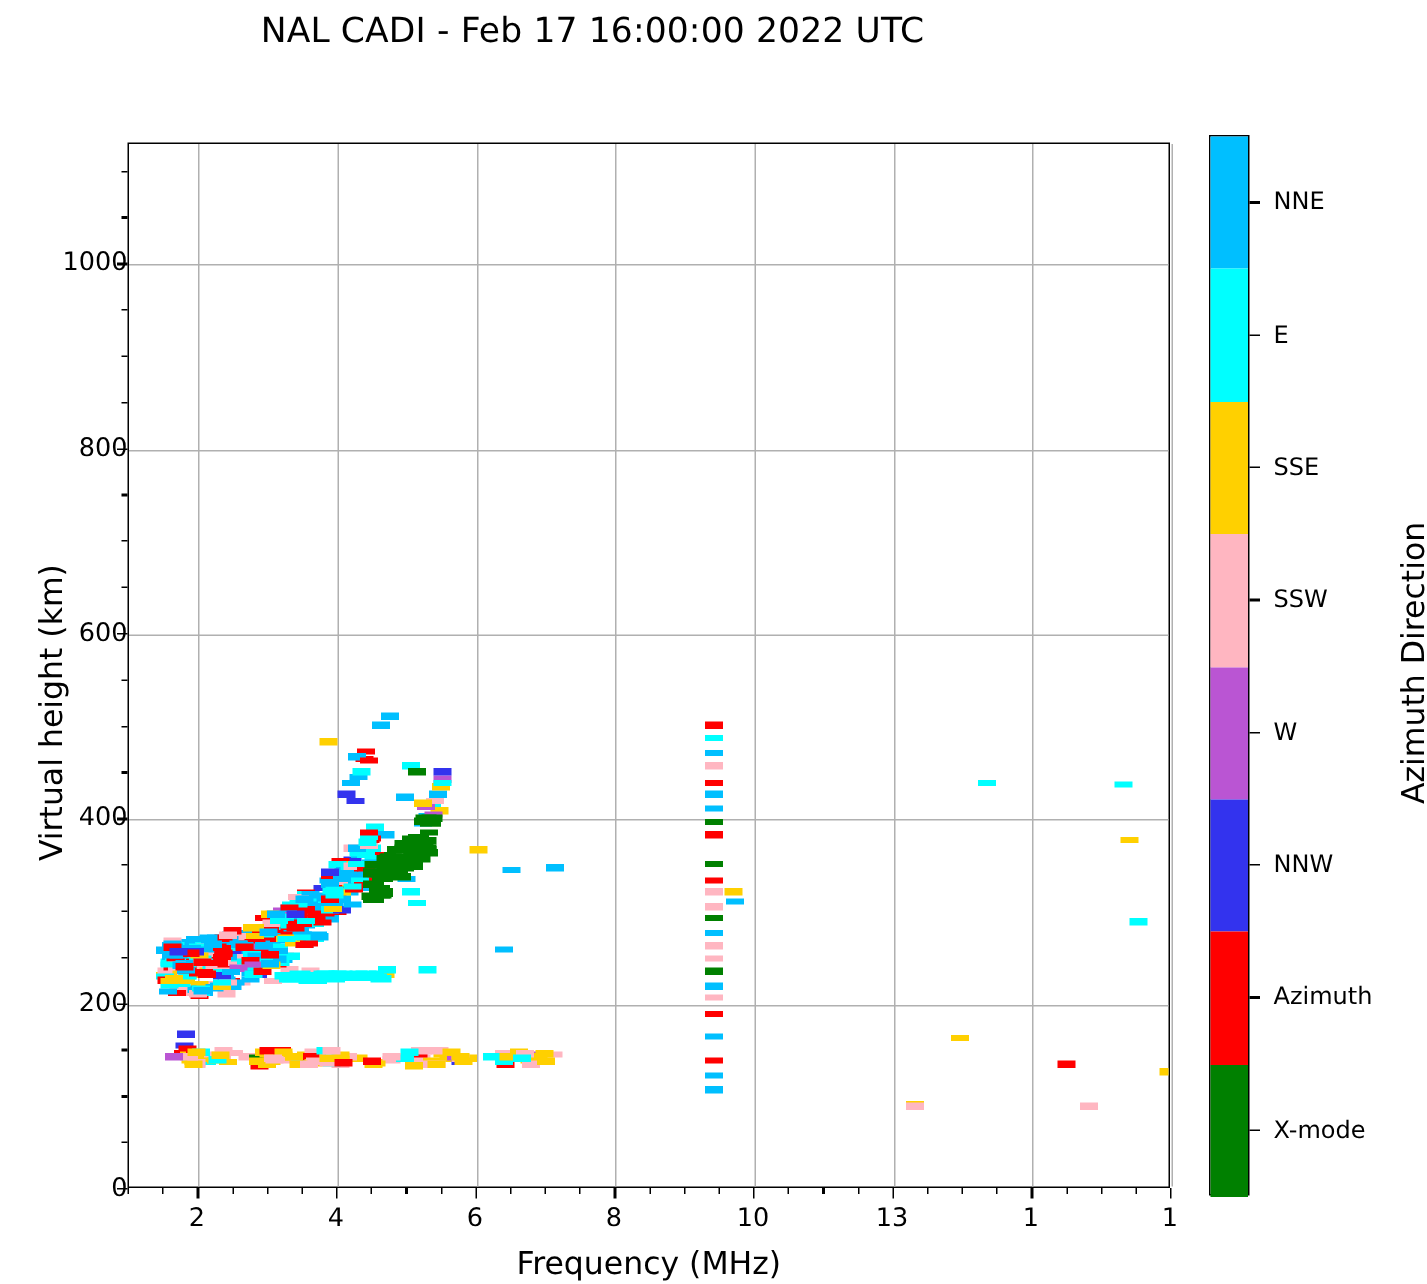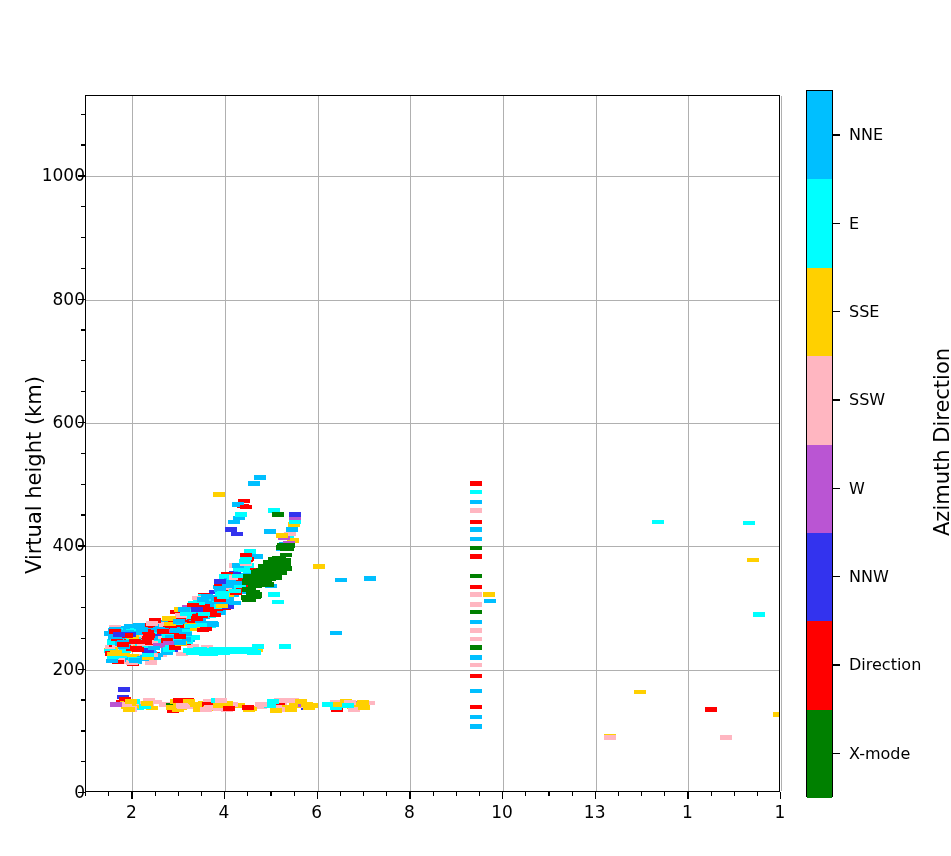--- a/index.html
+++ b/index.html
@@ -37,20 +37,21 @@
               transform:translateY(-50%);}
   .ctickmark{position:absolute;width:7px;height:1.4px;background:#000;}
   #cblabel{position:absolute;font-size:21px;white-space:nowrap;
            transform:rotate(-90deg);transform-origin:left top;}
 </style>
 </head>
 <body>
 
 <div id="stage">
 
+  <div id="title">NAL CADI - Feb 17 16:00:00 2022 UTC</div>
 
   <div id="plot">
     <div id="grid">
         <div class="gline" style="position: absolute; left: 46.3333px; top: 0px; width: 1px; height: 100%; background: rgb(176, 176, 176);"></div>
         <div class="gline" style="position: absolute; left: 139px; top: 0px; width: 1px; height: 100%; background: rgb(176, 176, 176);"></div>
         <div class="gline" style="position: absolute; left: 231.667px; top: 0px; width: 1px; height: 100%; background: rgb(176, 176, 176);"></div>
         <div class="gline" style="position: absolute; left: 324.333px; top: 0px; width: 1px; height: 100%; background: rgb(176, 176, 176);"></div>
         <div class="gline" style="position: absolute; left: 417px; top: 0px; width: 1px; height: 100%; background: rgb(176, 176, 176);"></div>
         <div class="gline" style="position: absolute; left: 509.667px; top: 0px; width: 1px; height: 100%; background: rgb(176, 176, 176);"></div>
         <div class="gline" style="position: absolute; left: 602.333px; top: 0px; width: 1px; height: 100%; background: rgb(176, 176, 176);"></div>
@@ -838,20 +839,21 @@
       <div style="position: absolute; left: 486.5px; top: 0px; width: 1.2px; height: 4px; background: rgb(0, 0, 0);"></div>
       <div style="position: absolute; left: 532.833px; top: 0px; width: 1.2px; height: 4px; background: rgb(0, 0, 0);"></div>
       <div style="position: absolute; left: 556px; top: 0px; width: 1.2px; height: 4px; background: rgb(0, 0, 0);"></div>
       <div style="position: absolute; left: 579.167px; top: 0px; width: 1.2px; height: 4px; background: rgb(0, 0, 0);"></div>
       <div style="position: absolute; left: 625.5px; top: 0px; width: 1.2px; height: 4px; background: rgb(0, 0, 0);"></div>
       <div style="position: absolute; left: 648.667px; top: 0px; width: 1.2px; height: 4px; background: rgb(0, 0, 0);"></div>
       <div style="position: absolute; left: 671.833px; top: 0px; width: 1.2px; height: 4px; background: rgb(0, 0, 0);"></div>
     </div>
 
   <div id="ylabel" style="left: 22px; top: 573.5px;">Virtual height (km)</div>
+  <div id="xlabel" style="left: 85px; top: 830px;">Frequency (MHz)</div>
 
   <div id="cbar">
       <div class="cseg" style="top: 0px; height: 88.375px; background: rgb(0, 191, 255);"></div>
       <div class="cseg" style="top: 88.375px; height: 88.375px; background: rgb(0, 255, 255);"></div>
       <div class="cseg" style="top: 176.75px; height: 88.375px; background: rgb(255, 208, 0);"></div>
       <div class="cseg" style="top: 265.125px; height: 88.375px; background: rgb(255, 182, 193);"></div>
       <div class="cseg" style="top: 353.5px; height: 88.375px; background: rgb(186, 85, 211);"></div>
       <div class="cseg" style="top: 441.875px; height: 88.375px; background: rgb(51, 51, 238);"></div>
       <div class="cseg" style="top: 530.25px; height: 88.375px; background: rgb(255, 0, 0);"></div>
       <div class="cseg" style="top: 618.625px; height: 88.375px; background: rgb(0, 128, 0);"></div>
@@ -862,20 +864,20 @@
       <div class="cticklabel" style="left: 849px; top: 222.562px;">E</div>
       <div class="ctickmark" style="position: absolute; left: 833px; top: 222.562px;"></div>
       <div class="cticklabel" style="left: 849px; top: 310.938px;">SSE</div>
       <div class="ctickmark" style="position: absolute; left: 833px; top: 310.938px;"></div>
       <div class="cticklabel" style="left: 849px; top: 399.312px;">SSW</div>
       <div class="ctickmark" style="position: absolute; left: 833px; top: 399.312px;"></div>
       <div class="cticklabel" style="left: 849px; top: 487.688px;">W</div>
       <div class="ctickmark" style="position: absolute; left: 833px; top: 487.688px;"></div>
       <div class="cticklabel" style="left: 849px; top: 576.062px;">NNW</div>
       <div class="ctickmark" style="position: absolute; left: 833px; top: 576.062px;"></div>
-      <div class="cticklabel" style="left: 849px; top: 664.438px;">Direction</div>
+      <div class="cticklabel" style="left: 849px; top: 664.438px;">Azimuth</div>
       <div class="ctickmark" style="position: absolute; left: 833px; top: 664.438px;"></div>
       <div class="cticklabel" style="left: 849px; top: 752.812px;">X-mode</div>
       <div class="ctickmark" style="position: absolute; left: 833px; top: 752.812px;"></div>
     </div>
   <div id="cblabel" style="left: 930px; top: 535.5px;">Azimuth Direction</div>
 
 </div>
 
 </body></html>

